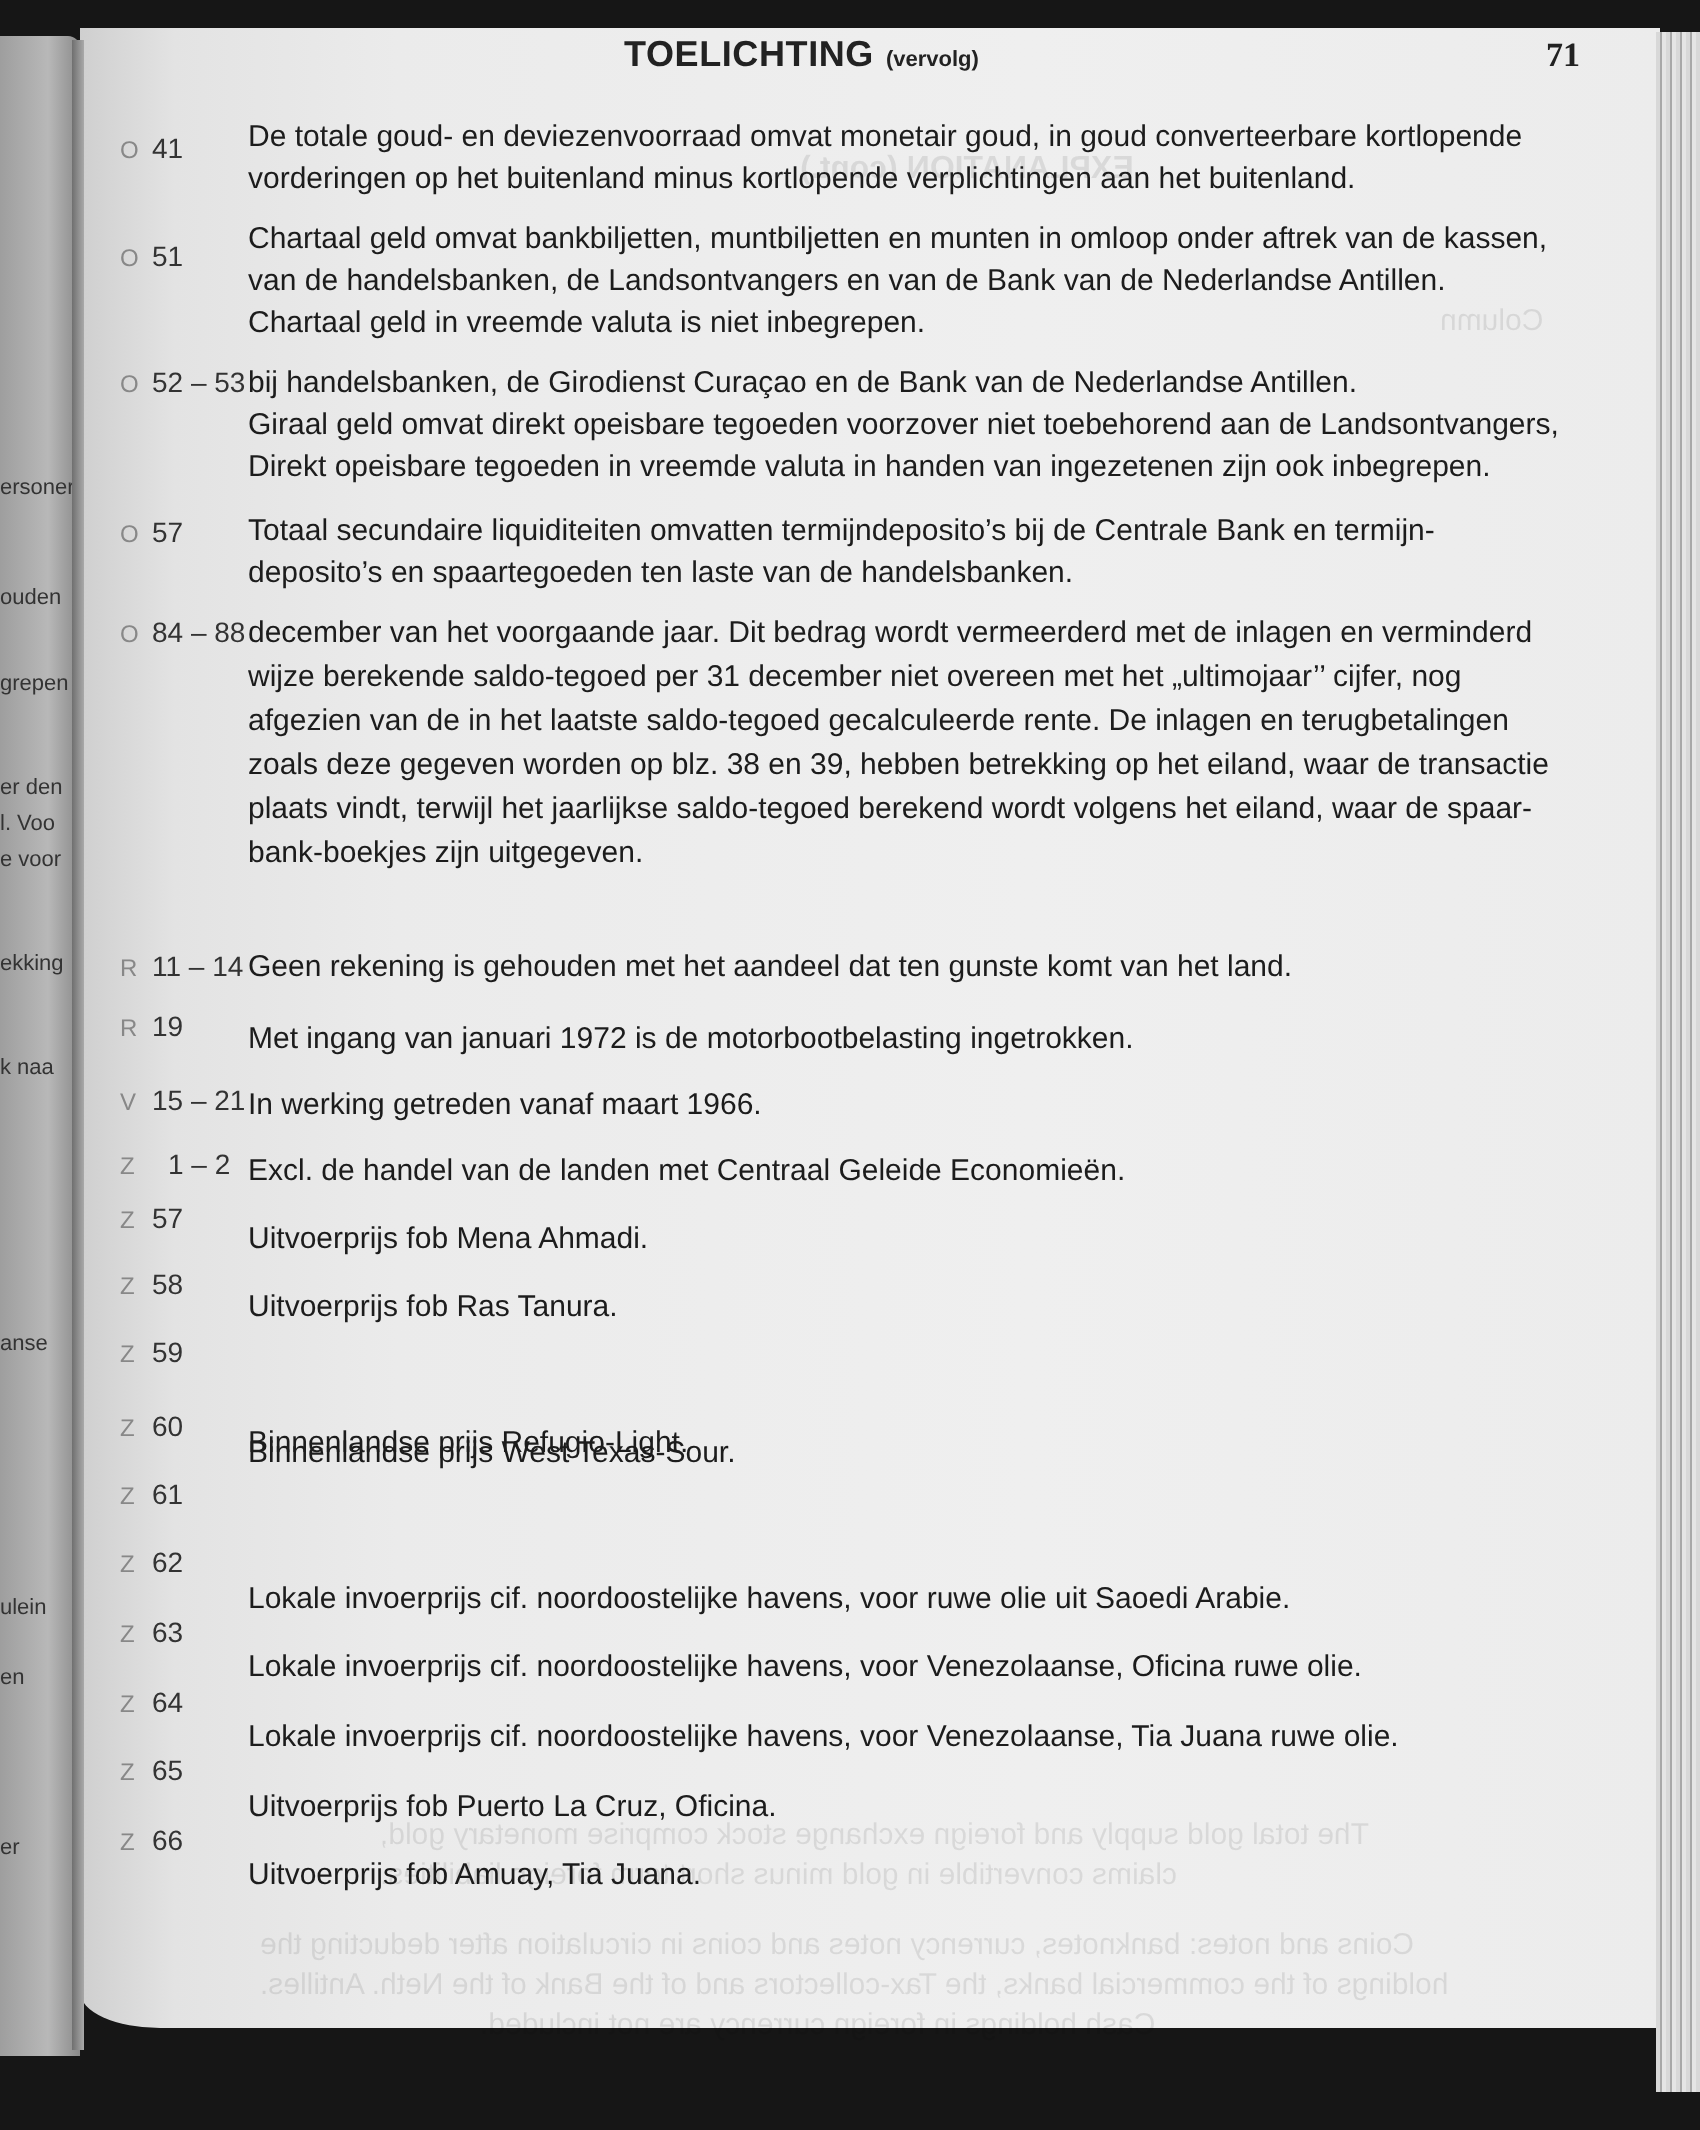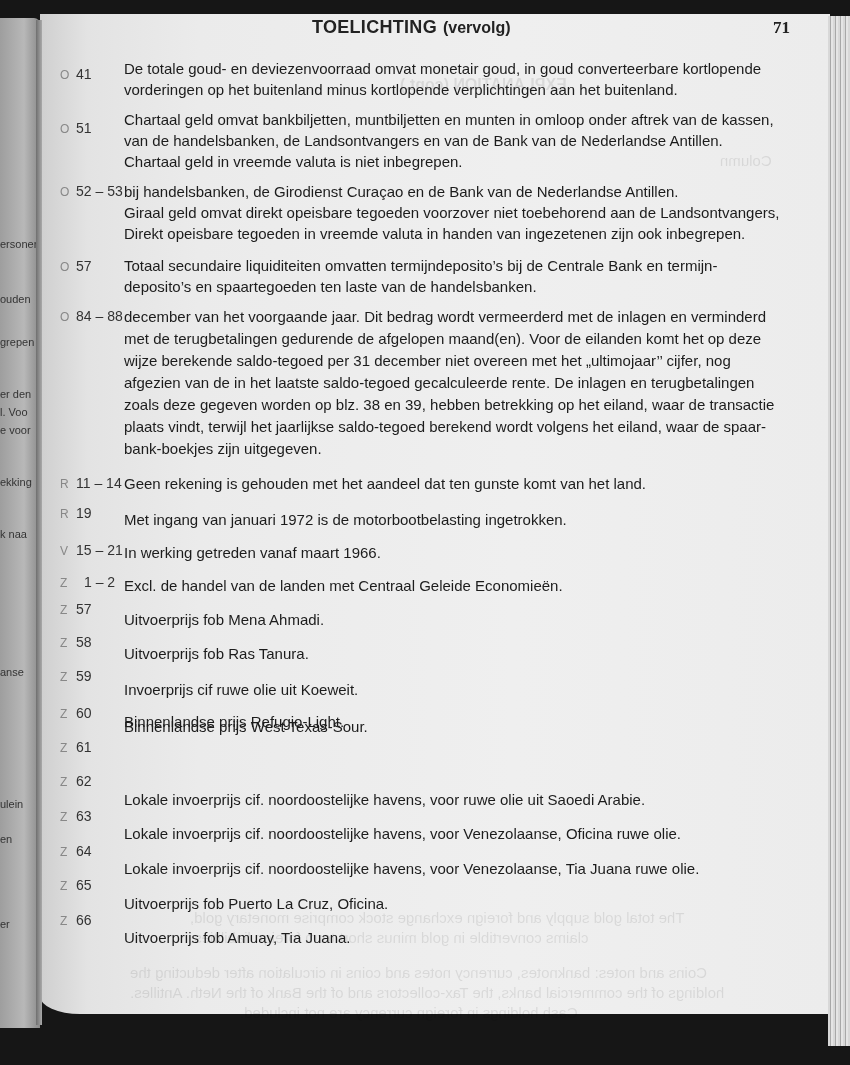--- a/index.html
+++ b/index.html
@@ -41,21 +41,21 @@
       transform: scaleX(-1); white-space: nowrap; pointer-events: none;
     }
     .header {
       position: absolute; top: 14px; left: 40px; width: 790px; height: 28px;
     }
     .header-title {
       position: absolute; left: 272px; top: 3px;
       font-size: 18px; font-weight: bold; color: #222; letter-spacing: 0.3px;
     }
     .header-sub {
-      font-size: 16px; font-weight: bold; margin-left: 6px; letter-spacing: 0;
+      font-size: 11px; font-weight: bold; margin-left: 6px; letter-spacing: 0;
     }
     .page-number {
       position: absolute; right: 40px; top: 4px;
       font-family: "Liberation Serif", serif; font-weight: bold; font-size: 17px; color: #222;
     }
     .entry {
       position: absolute; left: 30px; width: 800px;
     }
     .code {
       position: absolute; left: 30px; top: 2px;
@@ -143,21 +143,20 @@
   <div class="text justify" style="top:255px">
     <p>Totaal secundaire liquiditeiten omvatten termijndeposito’s bij de Centrale Bank en termijn-</p>
     <p>deposito’s en spaartegoeden ten laste van de handelsbanken.</p>
   </div>
 
   <div class="entry" style="top:308px">
     <div class="code" style="top:0"><span class="letter">O</span><span class="num">84 – 88</span></div>
   </div>
   <div class="text" style="top:306px;line-height:22px">
     <p class="justify">december van het voorgaande jaar. Dit bedrag wordt vermeerderd met de inlagen en verminderd</p>
-    <p class="justify">met de terugbetalingen gedurende de afgelopen maand(en). Voor de eilanden komt het op deze</p>
     <p class="justify">wijze berekende saldo-tegoed per 31 december niet overeen met het „ultimojaar’’ cijfer, nog</p>
     <p class="justify">afgezien van de in het laatste saldo-tegoed gecalculeerde rente. De inlagen en terugbetalingen</p>
     <p class="justify narrow">zoals deze gegeven worden op blz. 38 en 39, hebben betrekking op het eiland, waar de transactie</p>
     <p class="justify narrow">plaats vindt, terwijl het jaarlijkse saldo-tegoed berekend wordt volgens het eiland, waar de spaar-</p>
     <p>bank-boekjes zijn uitgegeven.</p>
   </div>
 
   <div class="entry" style="top:475px">
     <div class="code" style="top:0"><span class="letter">R</span><span class="num">11 – 14</span></div>
   </div>
@@ -196,23 +195,20 @@
   <div class="entry" style="top:634px">
     <div class="code" style="top:0"><span class="letter">Z</span><span class="num">58</span></div>
   </div>
   <div class="text narrow" style="top:643px">
     <p>Uitvoerprijs fob Ras Tanura.</p>
   </div>
 
   <div class="entry" style="top:668px">
     <div class="code" style="top:0"><span class="letter">Z</span><span class="num">59</span></div>
   </div>
-  <div class="text narrow" style="top:679px">
-    <p>Invoerprijs cif ruwe olie uit Koeweit.</p>
-  </div>
 
   <div class="entry" style="top:705px">
     <div class="code" style="top:0"><span class="letter">Z</span><span class="num">60</span></div>
   </div>
   <div class="text narrow" style="top:716px">
     <p>Binnenlandse prijs West Texas-Sour.</p>
   </div>
 
   <div class="entry" style="top:739px">
     <div class="code" style="top:0"><span class="letter">Z</span><span class="num">61</span></div>

